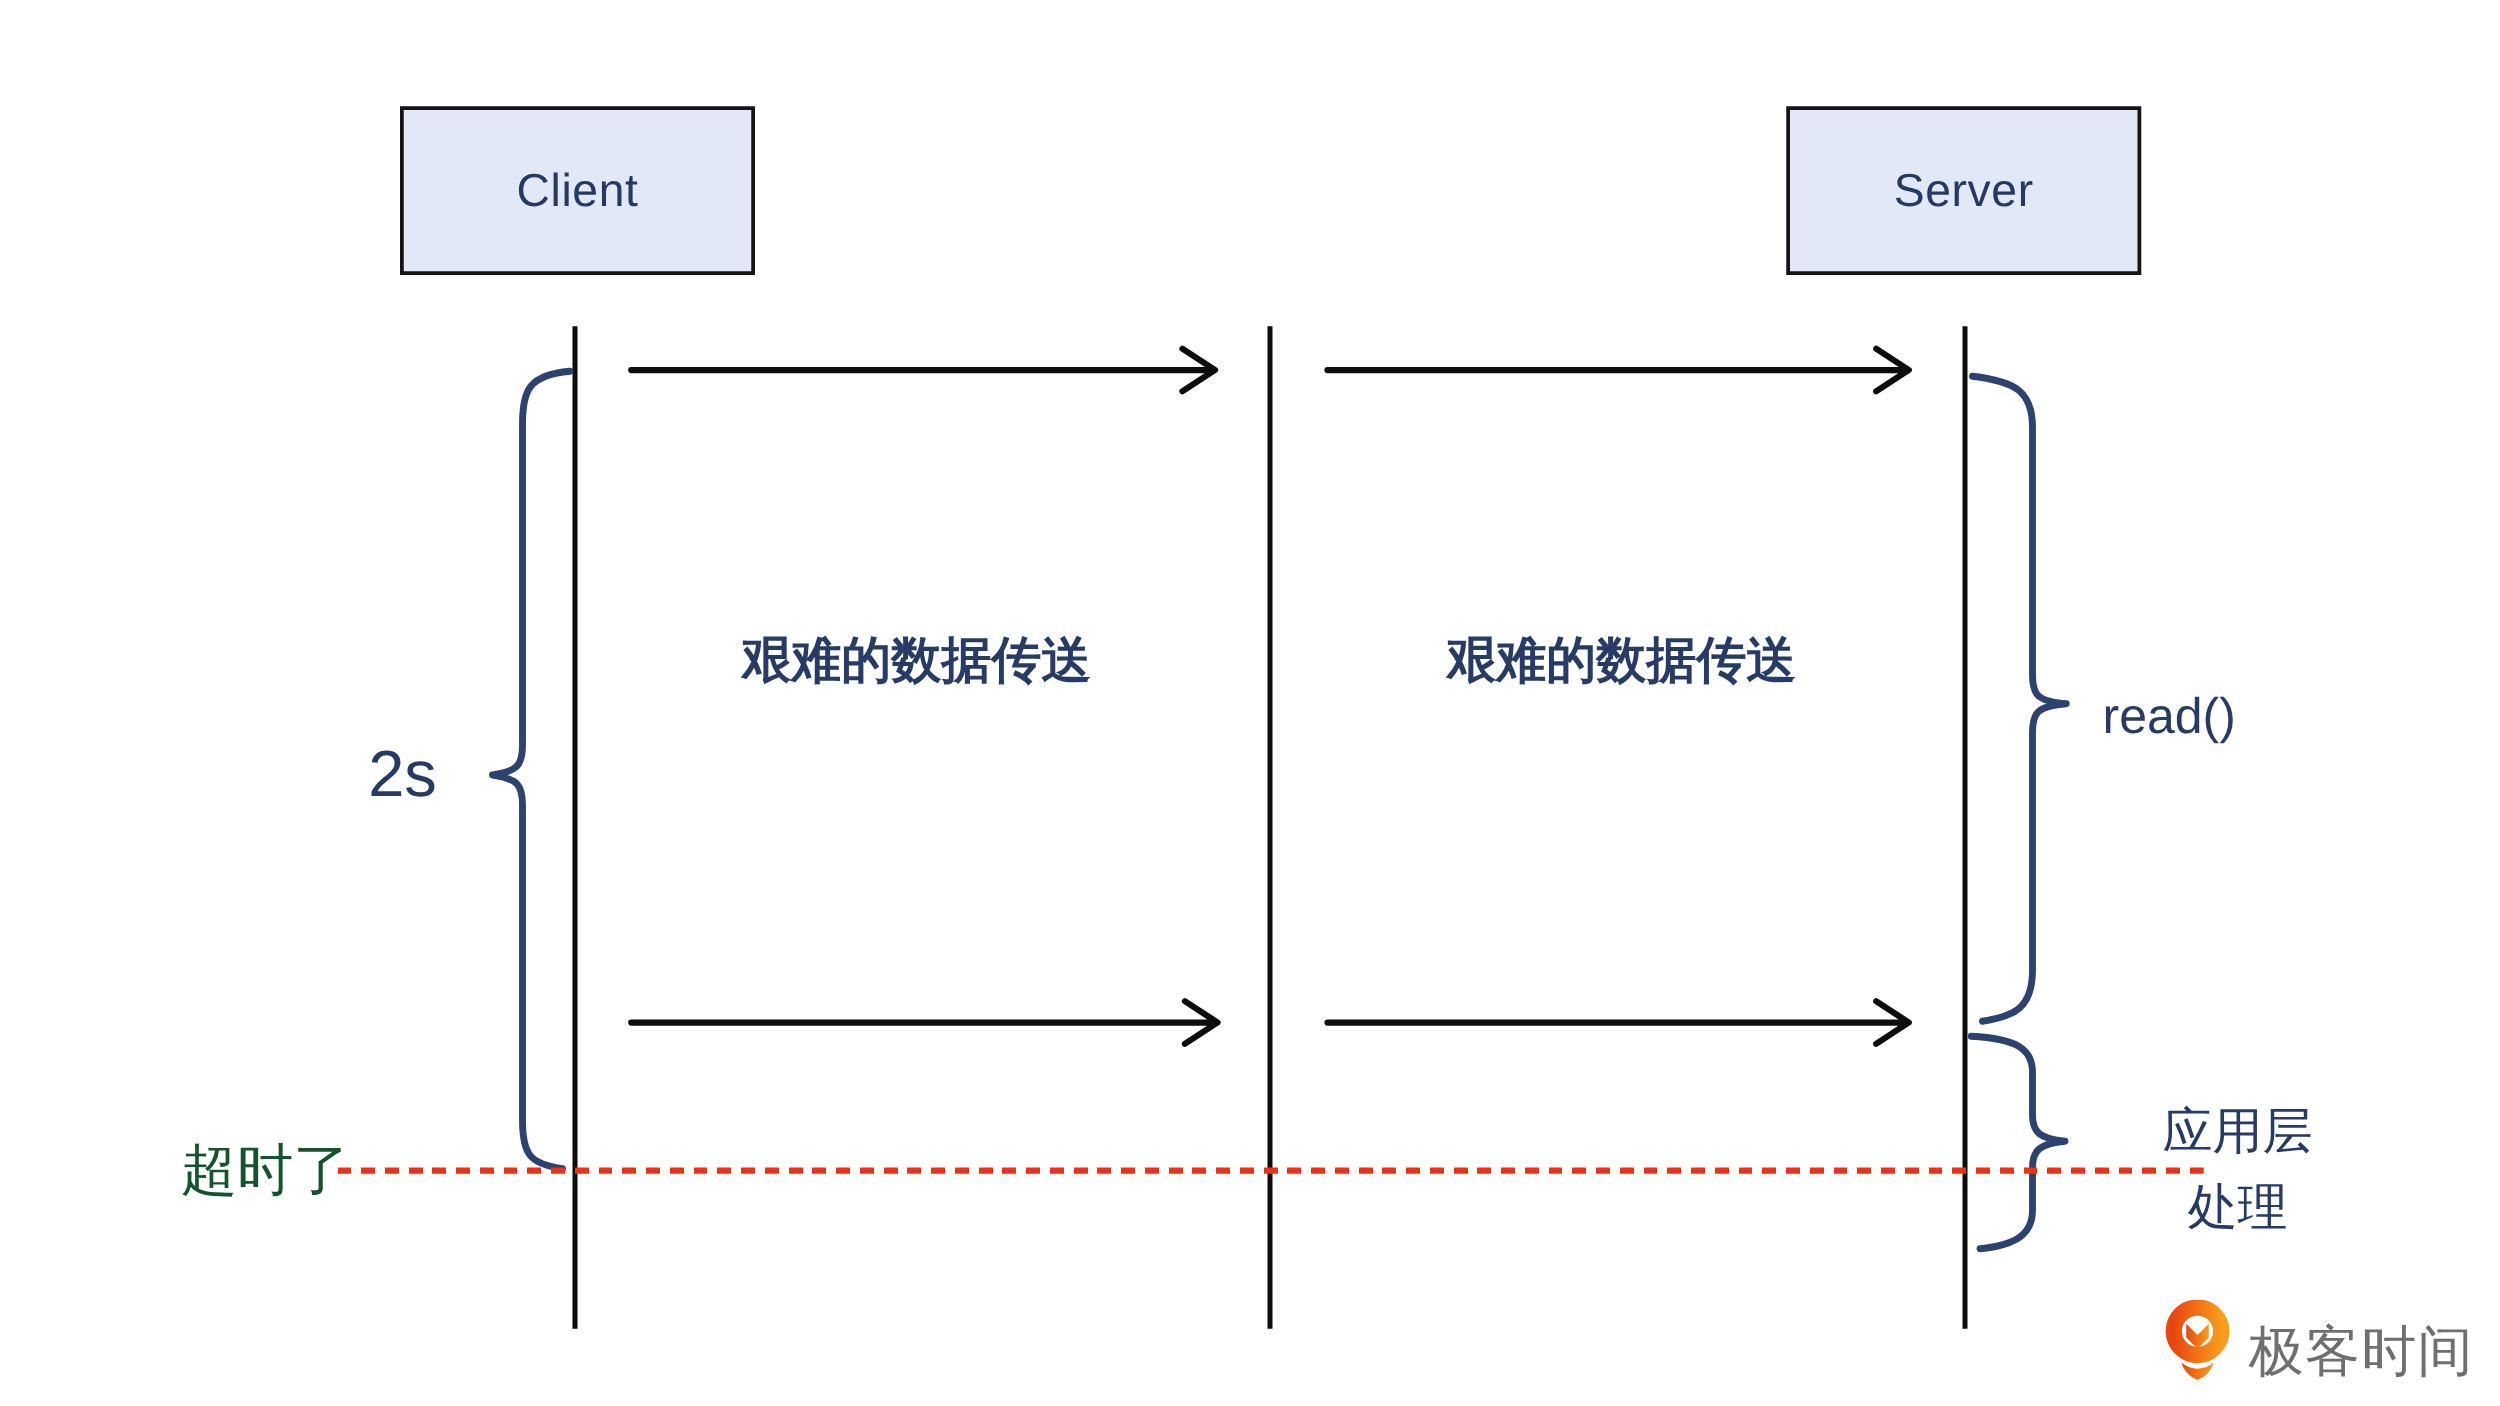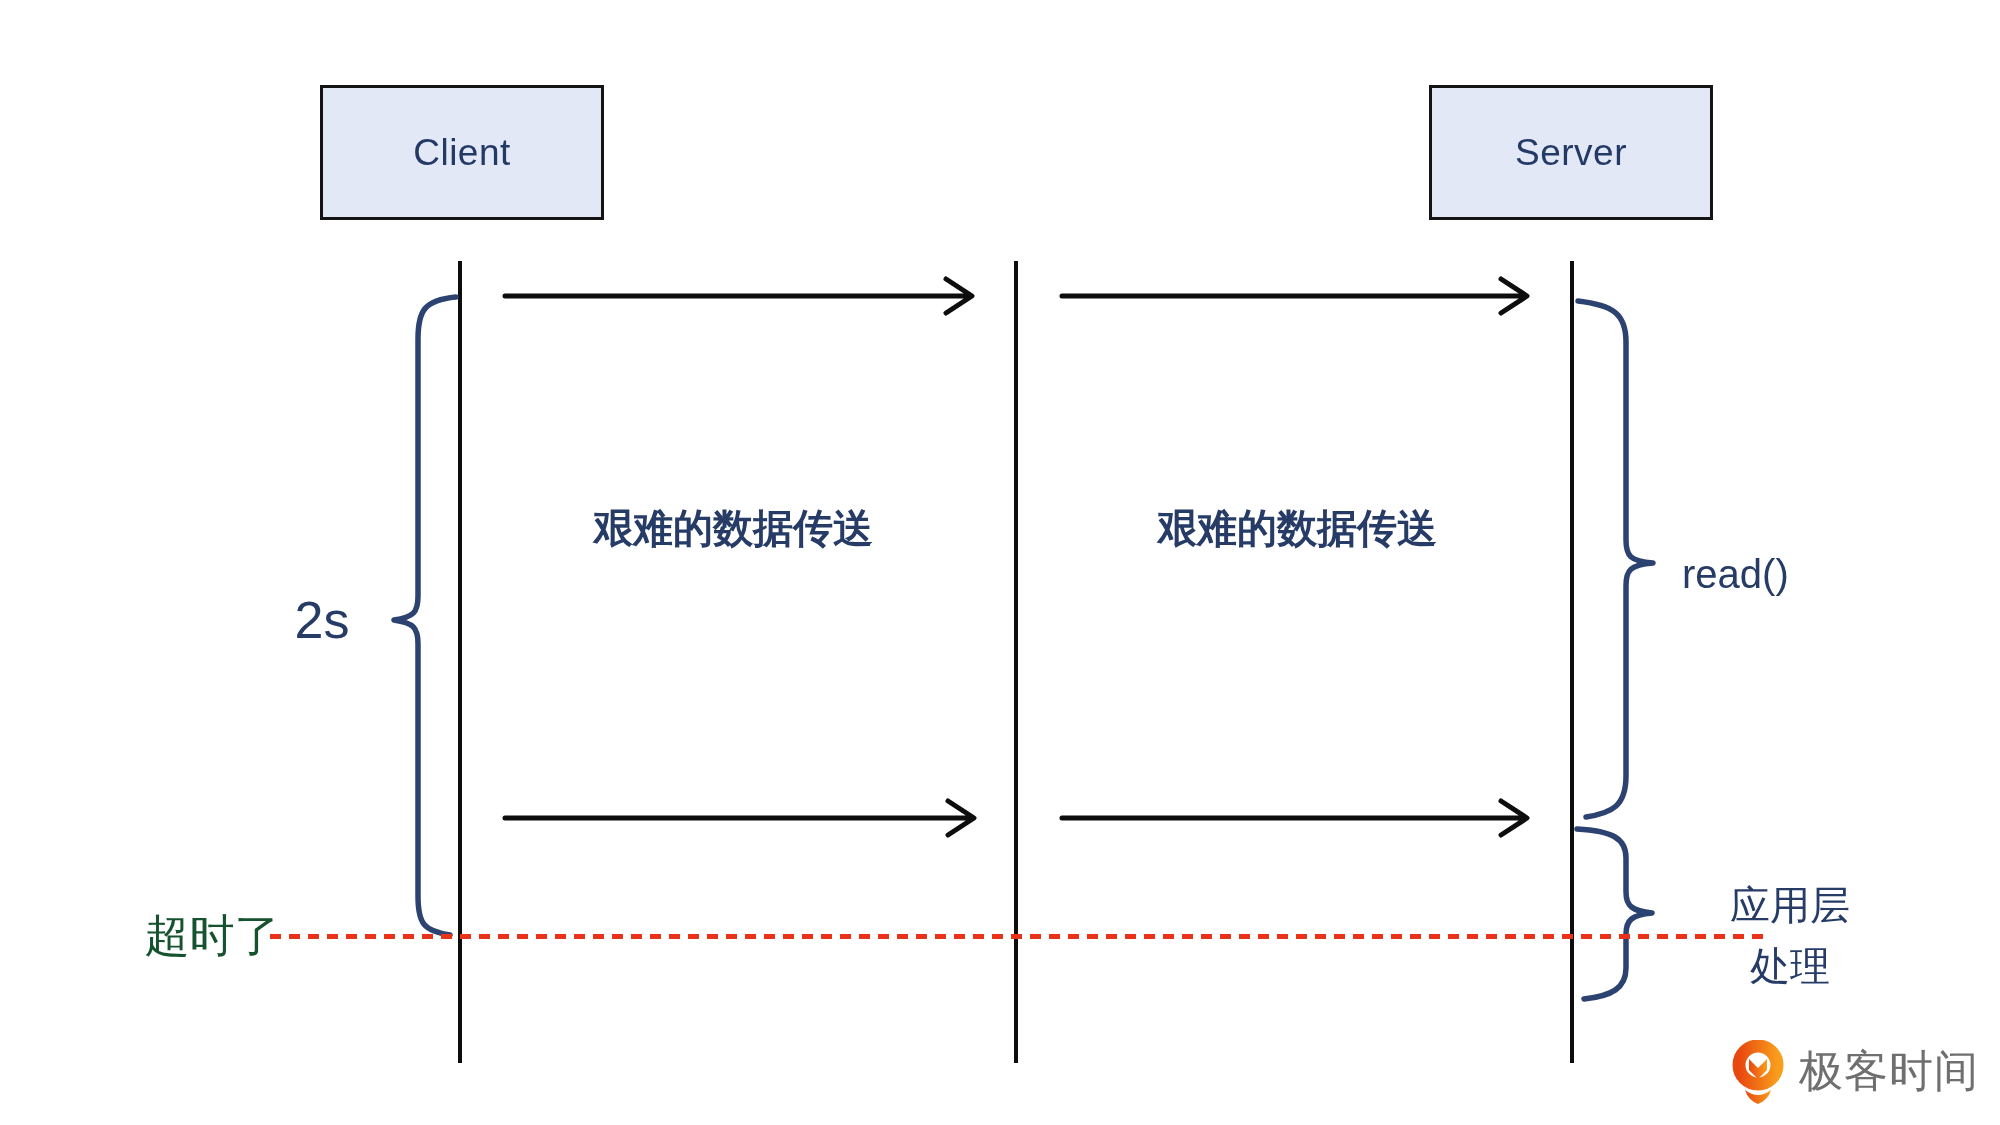--- a/index.html
+++ b/index.html
@@ -33,21 +33,21 @@
   .read-lbl{left:1682px;top:574px;font-size:40px;transform:translateY(-50%);}
   .timeout-lbl{left:200px;top:936px;font-size:45px;color:#14532d;transform:translate(-50%,-50%);margin-left:12px;}
   .app-lbl{left:1790px;top:936px;font-size:40px;line-height:61px;text-align:center;transform:translate(-50%,-50%);}
 
   .timeout-line{
     position:absolute;left:270px;top:934px;width:1493px;height:5px;
     background:repeating-linear-gradient(90deg,#e8321a 0 11px,transparent 11px 19px);
   }
 
   .brand{position:absolute;left:1732px;top:1040px;display:flex;align-items:flex-start;gap:13px;}
-  .brand-text{color:#6f6f6f;font-size:44px;font-weight:500;letter-spacing:1px;margin-top:2px;}
+  .brand-text{color:#6f6f6f;font-size:44px;font-weight:500;letter-spacing:1px;margin-top:12px;}
 </style>
 </head>
 <body>
 
 <div class="canvas">
 
   <div class="actor-box client">
     <span>Client</span>
   </div>
   <div class="actor-box server">

